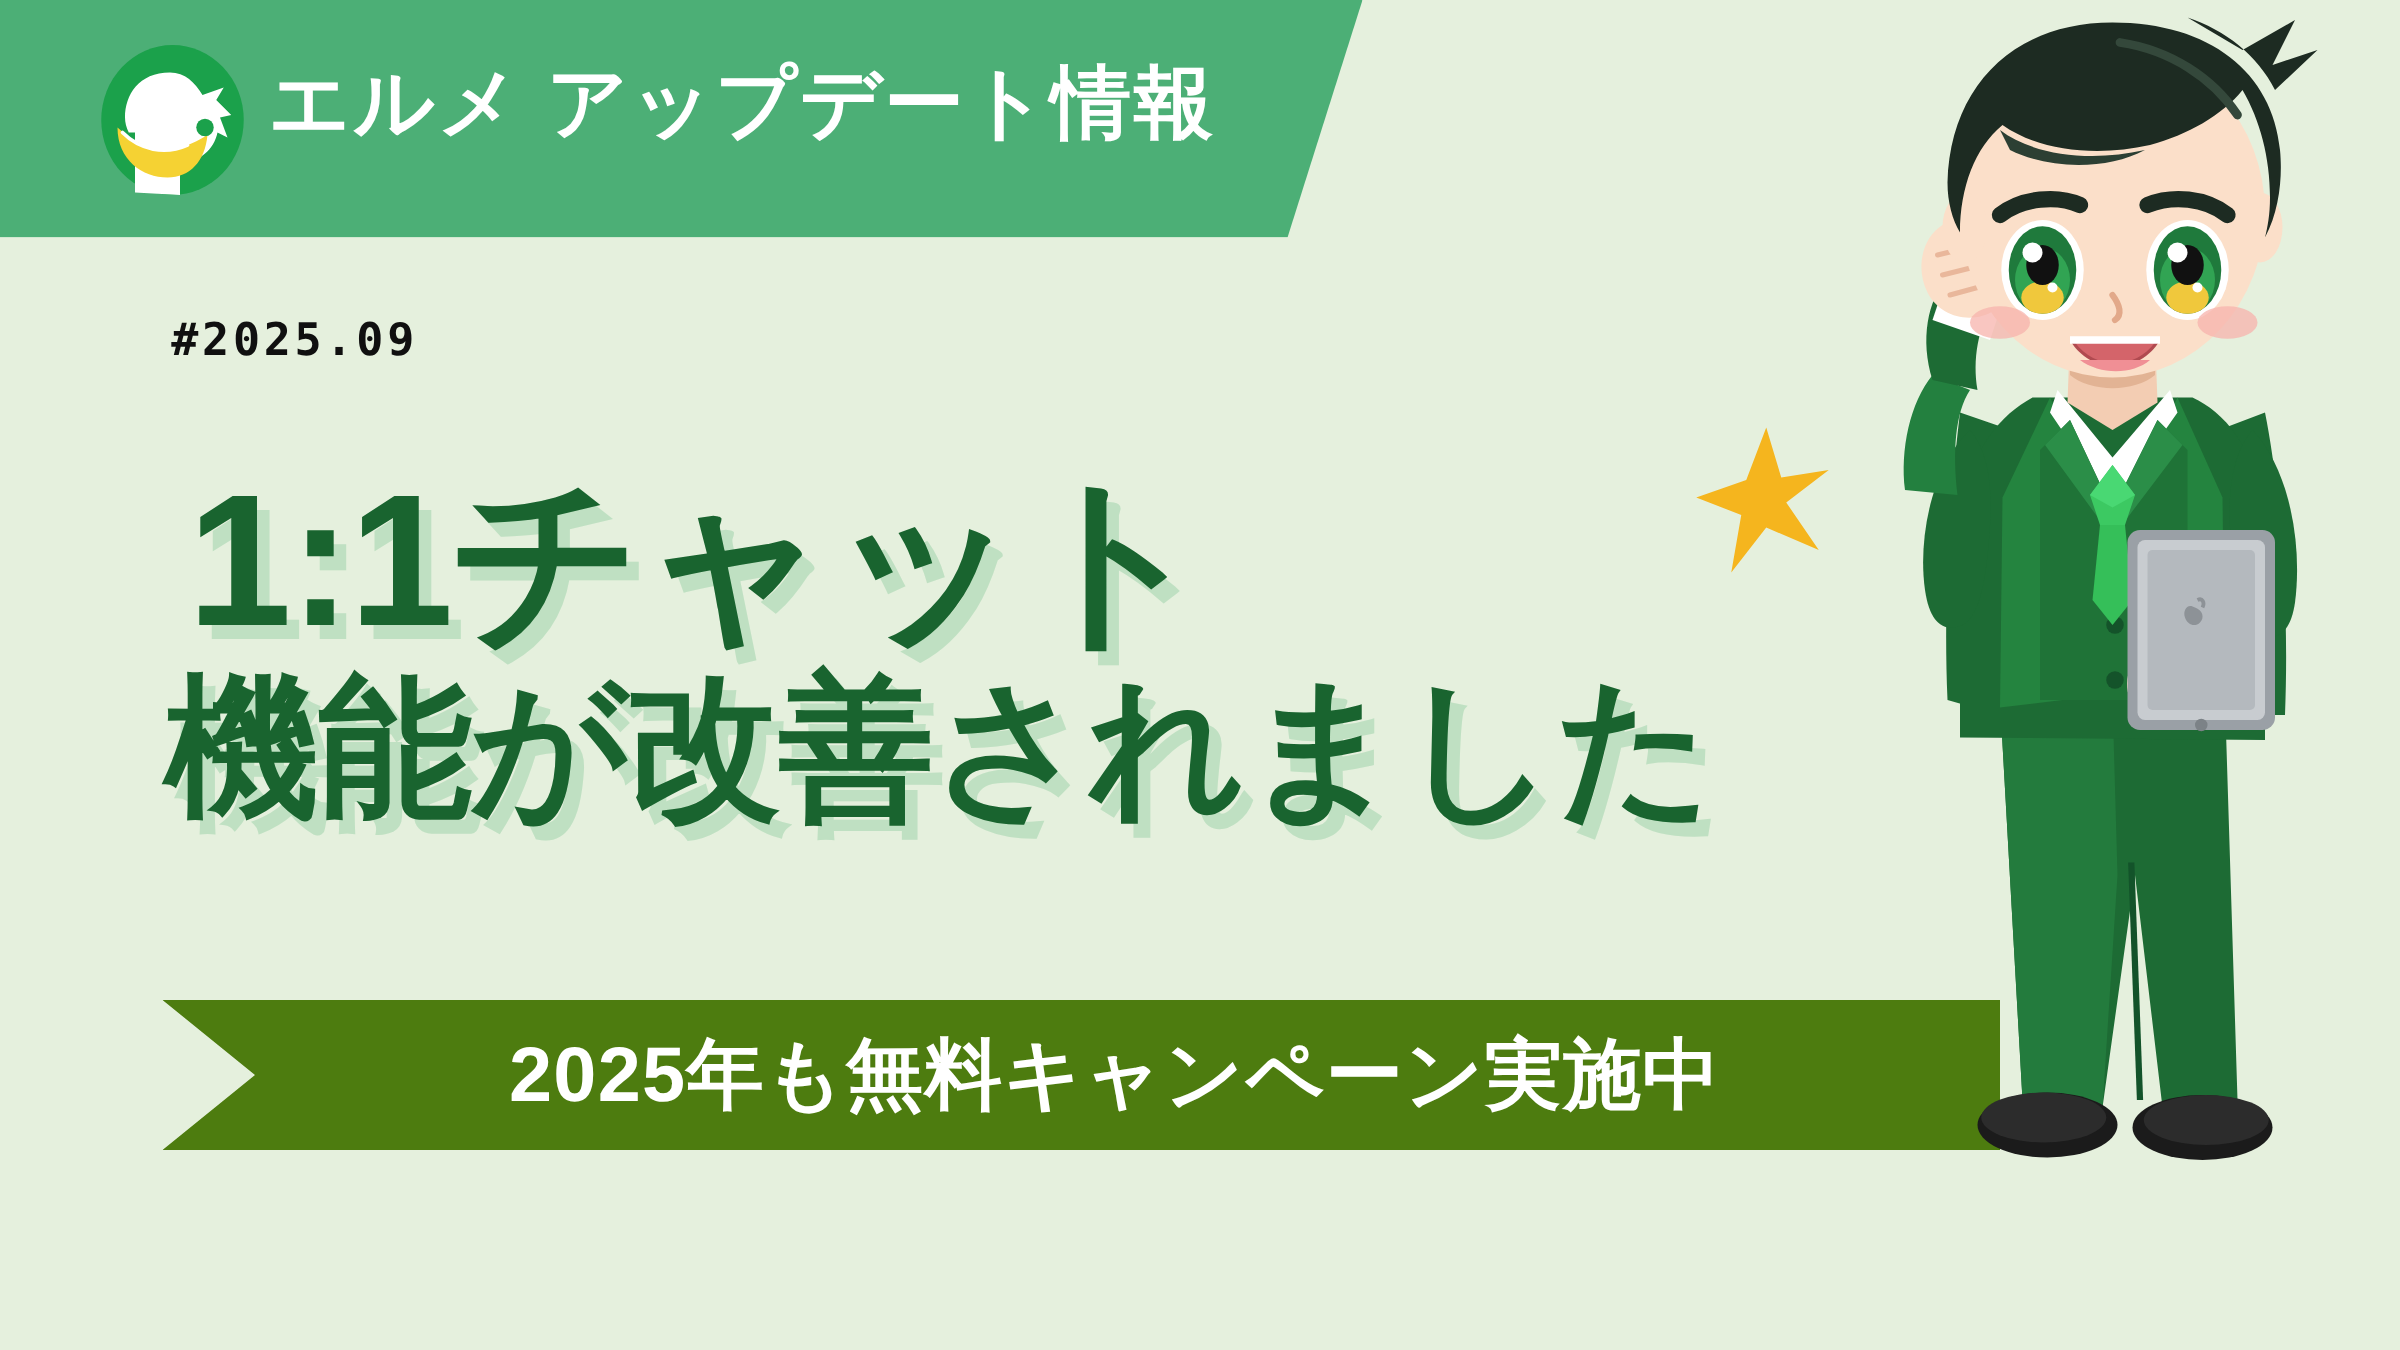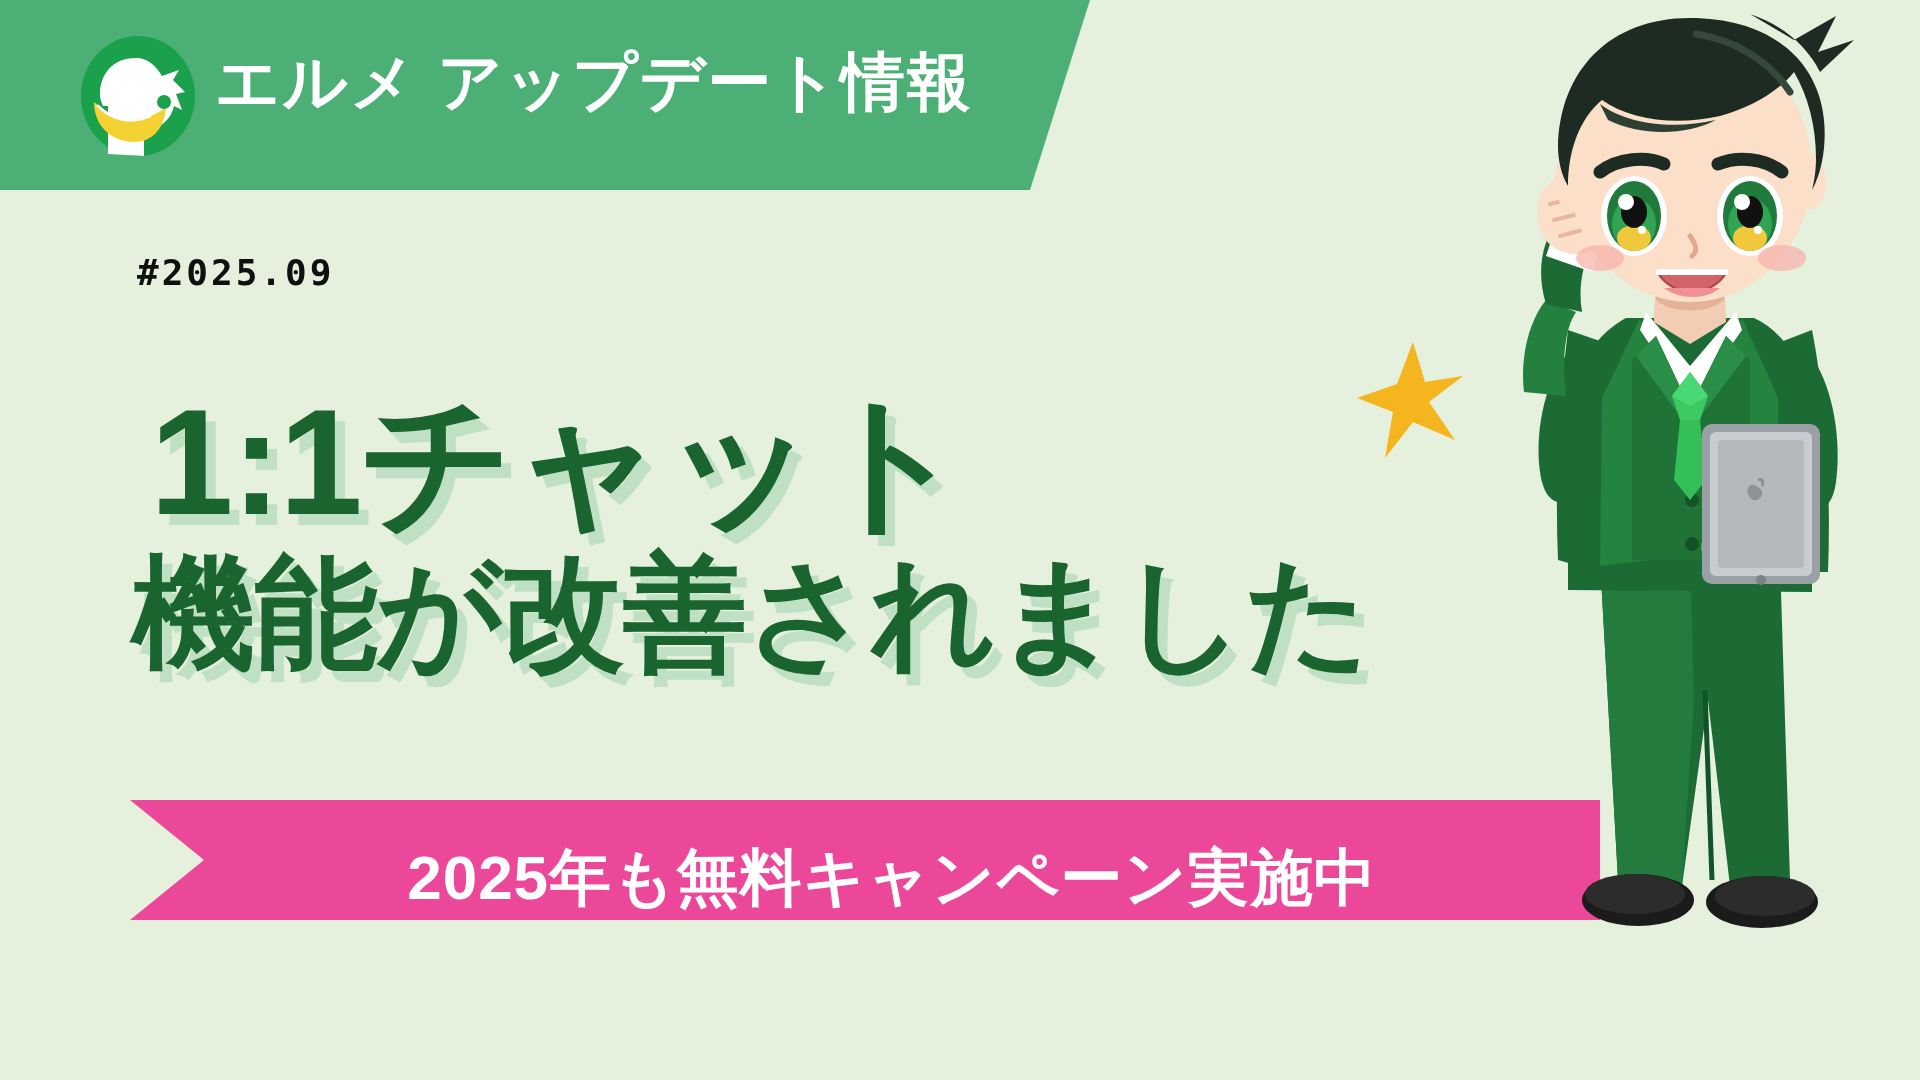--- a/index.html
+++ b/index.html
@@ -32,39 +32,39 @@
   
   .issue-tag{
     position:absolute;left:137px;top:252px;
     color:#101010;font-size:36px;font-weight:700;letter-spacing:3px;
     font-family:"DejaVu Sans Mono","Liberation Mono",monospace;
     white-space:nowrap;
   }
 
   
   .headline{
-    position:absolute;left:132px;top:384px;width:1320px;
+    position:absolute;left:132px;top:370px;width:1320px;
   }
   .hl-line{
     color:#19642f;
     font-weight:700;
     line-height:1.05;
     white-space:nowrap;
     text-shadow:10px 11px 0 #bfe0c2;
     letter-spacing:-2px;
   }
   .hl-line-1{font-size:150px;margin-left:18px;}
   .hl-line-2{font-size:124px;margin-top:6px;}
 
   
   .ribbon{
     position:absolute;left:130px;top:800px;width:1470px;height:120px;
-    background:#ec4899;
+    background:#4d7c0f;
     clip-path:polygon(0 0, 1470px 0, 1470px 120px, 0 120px, 74px 60px);
-    display:flex;align-items:flex-end;justify-content:center;
+    display:flex;align-items:center;justify-content:center;
   }
   .ribbon-text{
     color:#ffffff;font-size:62px;font-weight:700;letter-spacing:1px;
     white-space:nowrap;margin-left:54px;
   }
 
   
   .character{
     position:absolute;left:1450px;top:0px;width:470px;height:1010px;
     pointer-events:none;

